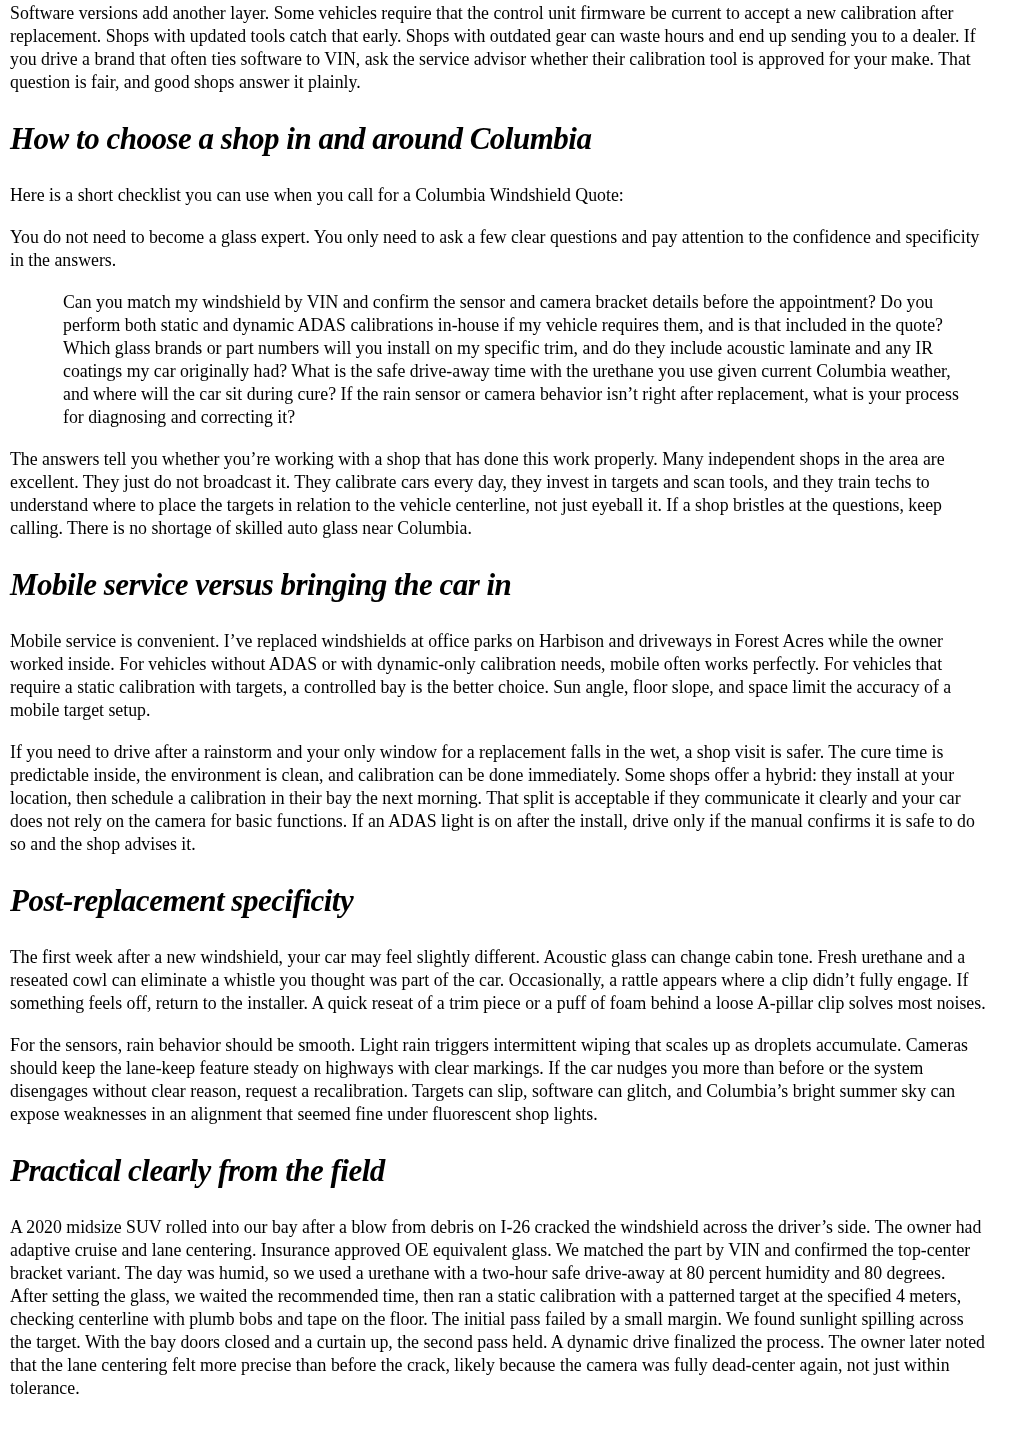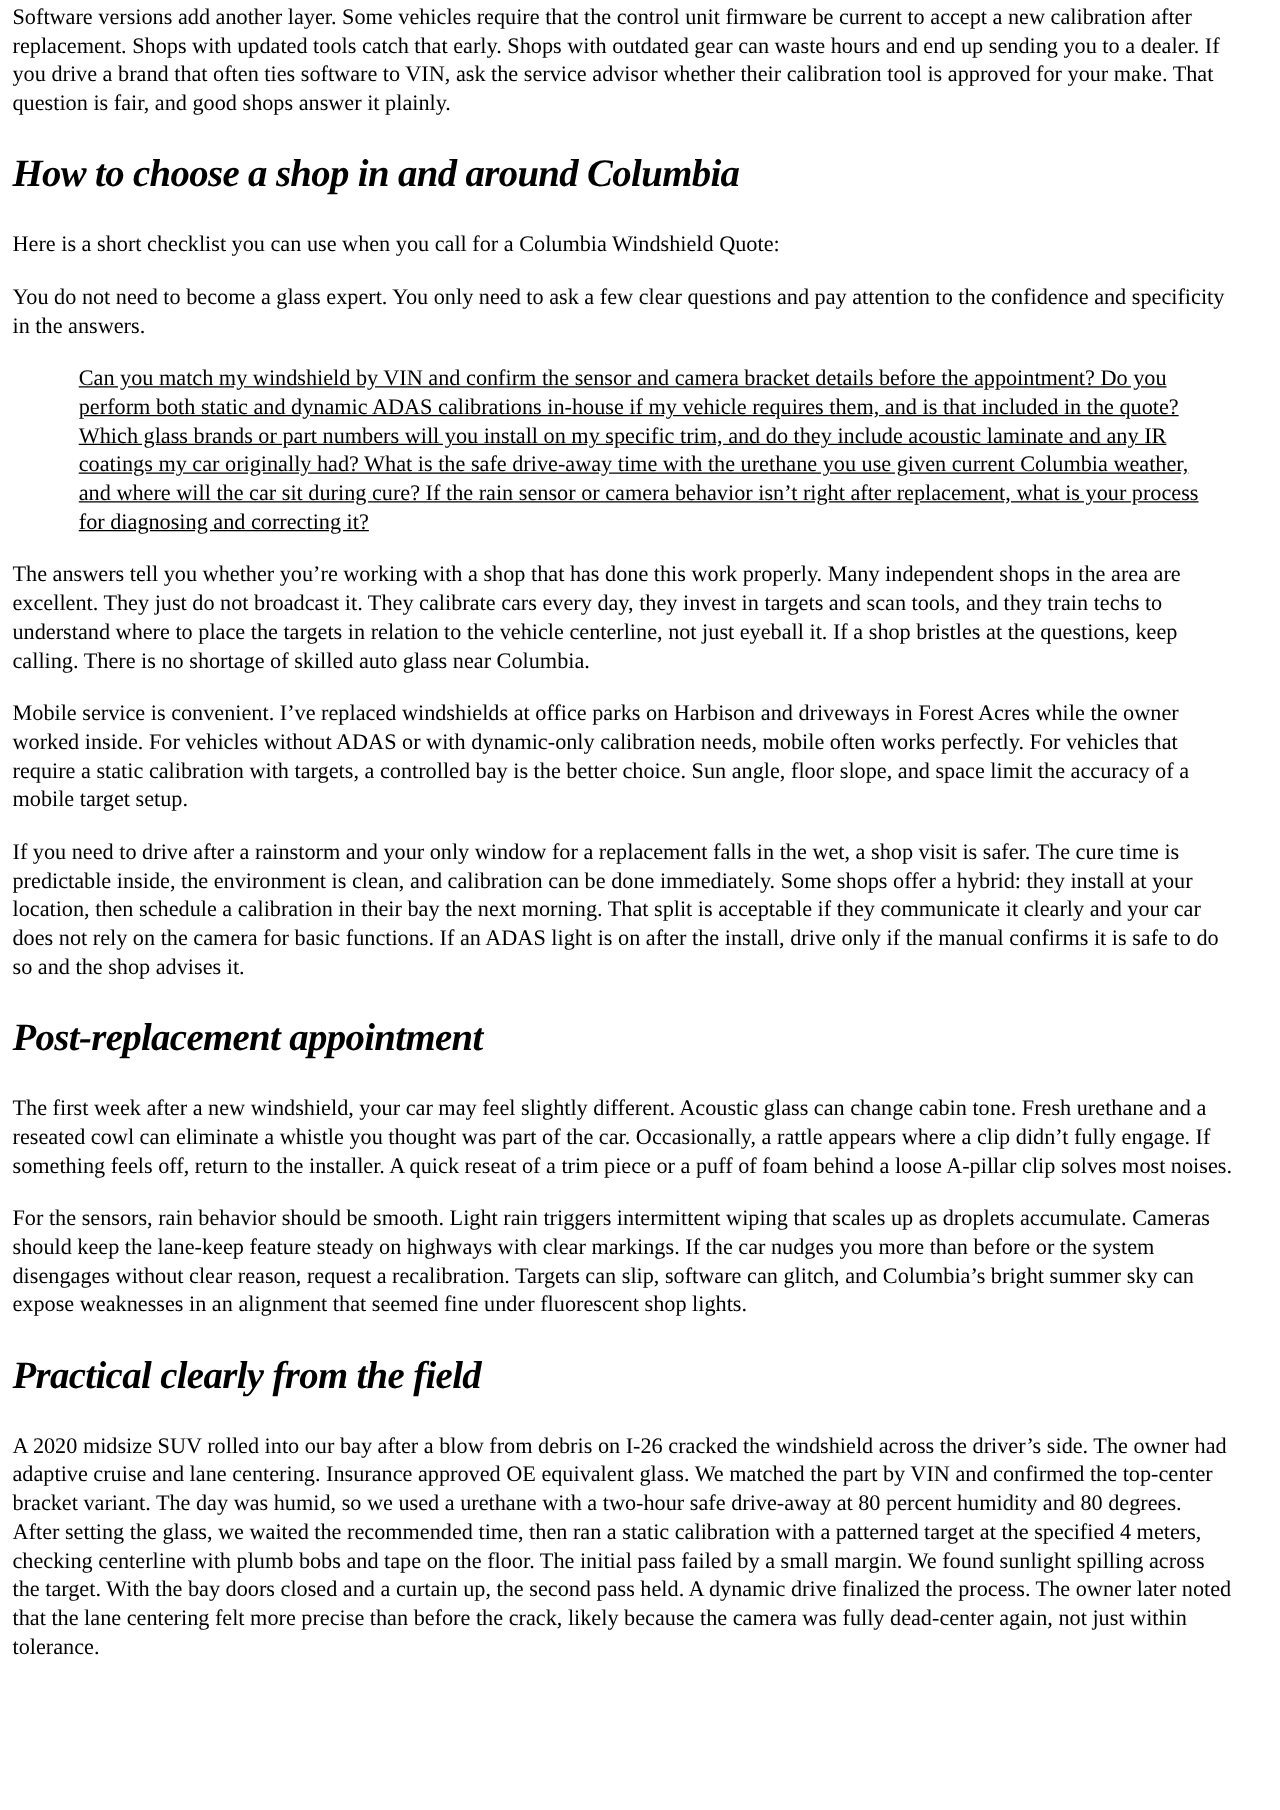--- a/index.html
+++ b/index.html
@@ -33,45 +33,45 @@
     font-size: 31px;
     line-height: 36px;
     font-weight: bold;
     letter-spacing: -0.5px;
     margin: 27px 0;
     font-style: italic;
   }
   .page blockquote {
     margin: 19px 16px 19px 53px;
     padding: 0;
-    text-decoration: underline;
   }
 </style>
 </head>
 <body>
 
 <main class="page">
   <p class="first">Software versions add another layer. Some vehicles require that the control unit firmware be current to accept a new calibration after replacement. Shops with updated tools catch that early. Shops with outdated gear can waste hours and end up sending you to a dealer. If you drive a brand that often ties software to VIN, ask the service advisor whether their calibration tool is approved for your make. That question is fair, and good shops answer it plainly.</p>
 
   <h1>How to choose a shop in and around Columbia</h1>
 
   <p>Here is a short checklist you can use when you call for a Columbia Windshield Quote:</p>
 
   <p>You do not need to become a glass expert. You only need to ask a few clear questions and pay attention to the confidence and specificity in the answers.</p>
 
   <blockquote>Can you match my windshield by VIN and confirm the sensor and camera bracket details before the appointment? Do you perform both static and dynamic ADAS calibrations in-house if my vehicle requires them, and is that included in the quote? Which glass brands or part numbers will you install on my specific trim, and do they include acoustic laminate and any IR coatings my car originally had? What is the safe drive-away time with the urethane you use given current Columbia weather, and where will the car sit during cure? If the rain sensor or camera behavior isn’t right after replacement, what is your process for diagnosing and correcting it?</blockquote>
 
   <p>The answers tell you whether you’re working with a shop that has done this work properly. Many independent shops in the area are excellent. They just do not broadcast it. They calibrate cars every day, they invest in targets and scan tools, and they train techs to understand where to place the targets in relation to the vehicle centerline, not just eyeball it. If a shop bristles at the questions, keep calling. There is no shortage of skilled auto glass near Columbia.</p>
 
+  <h1>Mobile service versus bringing the car in</h1>
 
   <p>Mobile service is convenient. I’ve replaced windshields at office parks on Harbison and driveways in Forest Acres while the owner worked inside. For vehicles without ADAS or with dynamic-only calibration needs, mobile often works perfectly. For vehicles that require a static calibration with targets, a controlled bay is the better choice. Sun angle, floor slope, and space limit the accuracy of a mobile target setup.</p>
 
   <p>If you need to drive after a rainstorm and your only window for a replacement falls in the wet, a shop visit is safer. The cure time is predictable inside, the environment is clean, and calibration can be done immediately. Some shops offer a hybrid: they install at your location, then schedule a calibration in their bay the next morning. That split is acceptable if they communicate it clearly and your car does not rely on the camera for basic functions. If an ADAS light is on after the install, drive only if the manual confirms it is safe to do so and the shop advises it.</p>
 
-  <h1>Post-replacement appointment</h1>
+  <h1>Post-replacement specificity</h1>
 
   <p>The first week after a new windshield, your car may feel slightly different. Acoustic glass can change cabin tone. Fresh urethane and a reseated cowl can eliminate a whistle you thought was part of the car. Occasionally, a rattle appears where a clip didn’t fully engage. If something feels off, return to the installer. A quick reseat of a trim piece or a puff of foam behind a loose A-pillar clip solves most noises.</p>
 
   <p>For the sensors, rain behavior should be smooth. Light rain triggers intermittent wiping that scales up as droplets accumulate. Cameras should keep the lane-keep feature steady on highways with clear markings. If the car nudges you more than before or the system disengages without clear reason, request a recalibration. Targets can slip, software can glitch, and Columbia’s bright summer sky can expose weaknesses in an alignment that seemed fine under fluorescent shop lights.</p>
 
   <h1>Practical clearly from the field</h1>
 
   <p>A 2020 midsize SUV rolled into our bay after a blow from debris on I-26 cracked the windshield across the driver’s side. The owner had adaptive cruise and lane centering. Insurance approved OE equivalent glass. We matched the part by VIN and confirmed the top-center bracket variant. The day was humid, so we used a urethane with a two-hour safe drive-away at 80 percent humidity and 80 degrees. After setting the glass, we waited the recommended time, then ran a static calibration with a patterned target at the specified 4 meters, checking centerline with plumb bobs and tape on the floor. The initial pass failed by a small margin. We found sunlight spilling across the target. With the bay doors closed and a curtain up, the second pass held. A dynamic drive finalized the process. The owner later noted that the lane centering felt more precise than before the crack, likely because the camera was fully dead-center again, not just within tolerance.</p>
 </main>
 

